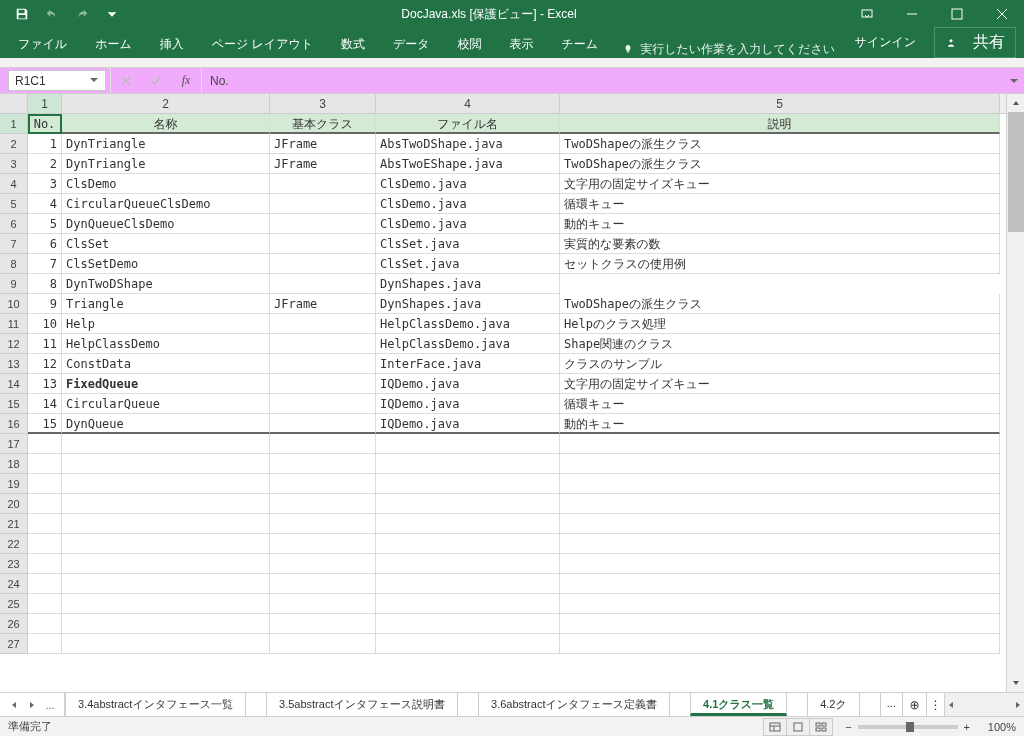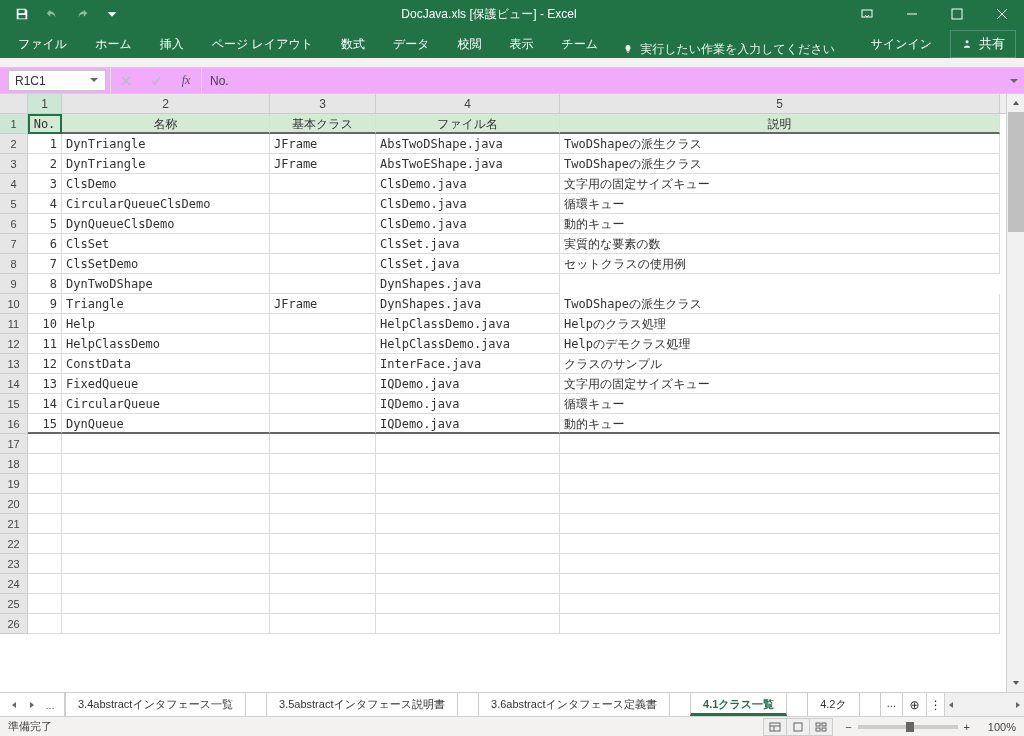--- a/index.html
+++ b/index.html
@@ -15,21 +15,21 @@
 .win-btn { width: 45px; height: 28px; display: flex; align-items: center; justify-content: center; cursor: pointer; }
 .win-btn svg { width: 12px; height: 12px; stroke: #fff; fill: none; stroke-width: 1; }
 
 
 .ribbon-tabs { background: #217346; height: 30px; display: flex; align-items: flex-end; color: #fff; padding-left: 4px; }
 .tab { padding: 0 14px; height: 28px; line-height: 28px; font-size: 12px; cursor: pointer; }
 .tellme { display: flex; align-items: center; gap: 6px; margin-left: 10px; font-size: 12px; opacity: 0.9; }
 .tellme svg { width: 12px; height: 12px; fill: #fff; }
 .signin-area { margin-left: auto; display: flex; align-items: center; gap: 10px; padding-right: 8px; }
 .signin-btn { padding: 4px 8px; font-size: 12px; }
-.share-btn { padding: 4px 10px; border: 1px solid #4b9273; font-size: 13px; display: flex; align-items: center; gap: 6px; }
+.share-btn { padding: 4px 10px; border: 1px solid #4b9273; font-size: 16px; display: flex; align-items: center; gap: 16px; }
 .share-btn svg { width: 12px; height: 12px; fill: #fff; }
 
 .ribbon-collapsed { height: 10px; background: #f3f2f1; border-bottom: 1px solid #d0d0d0; }
 
 
 .fbar-row { display: flex; align-items: stretch; height: 26px; border-bottom: 1px solid #d0d0d0; background: #f0abfc; }
 .namebox { width: 98px; border: 1px solid #c6c6c6; margin: 2px 4px 2px 8px; display: flex; align-items: center; padding: 0 6px; font-size: 12px; background: #fff; }
 .namebox .nb-dd { margin-left: auto; }
 .nb-dd svg { width: 10px; height: 10px; fill: #666; }
 .fbar-btns { display: flex; align-items: center; border-left: 1px solid #e0e0e0; border-right: 1px solid #e0e0e0; }
@@ -298,34 +298,34 @@
           <div class="cell" style="width: 106px;"></div>
           <div class="cell" style="width: 184px;">HelpClassDemo.java</div>
           <div class="cell" style="width: 440px;">Helpのクラス処理</div>
         </div>
         <div class="row">
           <div class="rowh">12</div>
           <div class="cell numcol" style="width: 34px;">11</div>
           <div class="cell" style="width: 208px;">HelpClassDemo</div>
           <div class="cell" style="width: 106px;"></div>
           <div class="cell" style="width: 184px;">HelpClassDemo.java</div>
-          <div class="cell" style="width: 440px;">Helpのデモクラス処理</div>
+          <div class="cell" style="width: 440px;">Shape関連のクラス</div>
         </div>
         <div class="row">
           <div class="rowh">13</div>
           <div class="cell numcol" style="width: 34px;">12</div>
           <div class="cell" style="width: 208px;">ConstData</div>
           <div class="cell" style="width: 106px;"></div>
           <div class="cell" style="width: 184px;">InterFace.java</div>
           <div class="cell" style="width: 440px;">クラスのサンプル</div>
         </div>
         <div class="row">
           <div class="rowh">14</div>
           <div class="cell numcol" style="width: 34px;">13</div>
-          <div class="cell" style="width: 208px;">FixedQueue</div>
+          <div class="cell" style="width: 208px; font-weight: bold;">FixedQueue</div>
           <div class="cell" style="width: 106px;"></div>
           <div class="cell" style="width: 184px;">IQDemo.java</div>
           <div class="cell" style="width: 440px;">文字用の固定サイズキュー</div>
         </div>
         <div class="row">
           <div class="rowh">15</div>
           <div class="cell numcol" style="width: 34px;">14</div>
           <div class="cell" style="width: 208px;">CircularQueue</div>
           <div class="cell" style="width: 106px;"></div>
           <div class="cell" style="width: 184px;">IQDemo.java</div>
@@ -406,20 +406,28 @@
         <div class="row">
           <div class="rowh">25</div>
           <div class="cell" style="width: 34px;"></div>
           <div class="cell" style="width: 208px;"></div>
           <div class="cell" style="width: 106px;"></div>
           <div class="cell" style="width: 184px;"></div>
           <div class="cell" style="width: 440px;"></div>
         </div>
         <div class="row">
           <div class="rowh">26</div>
+          <div class="cell" style="width: 34px;"></div>
+          <div class="cell" style="width: 208px;"></div>
+          <div class="cell" style="width: 106px;"></div>
+          <div class="cell" style="width: 184px;"></div>
+          <div class="cell" style="width: 440px;"></div>
+        </div>
+        <div class="row">
+          <div class="rowh">27</div>
           <div class="cell" style="width: 34px;"></div>
           <div class="cell" style="width: 208px;"></div>
           <div class="cell" style="width: 106px;"></div>
           <div class="cell" style="width: 184px;"></div>
           <div class="cell" style="width: 440px;"></div>
         </div>
       </div>
   </div>
   <div class="vscroll">
     <div class="vscroll-arrow top">

